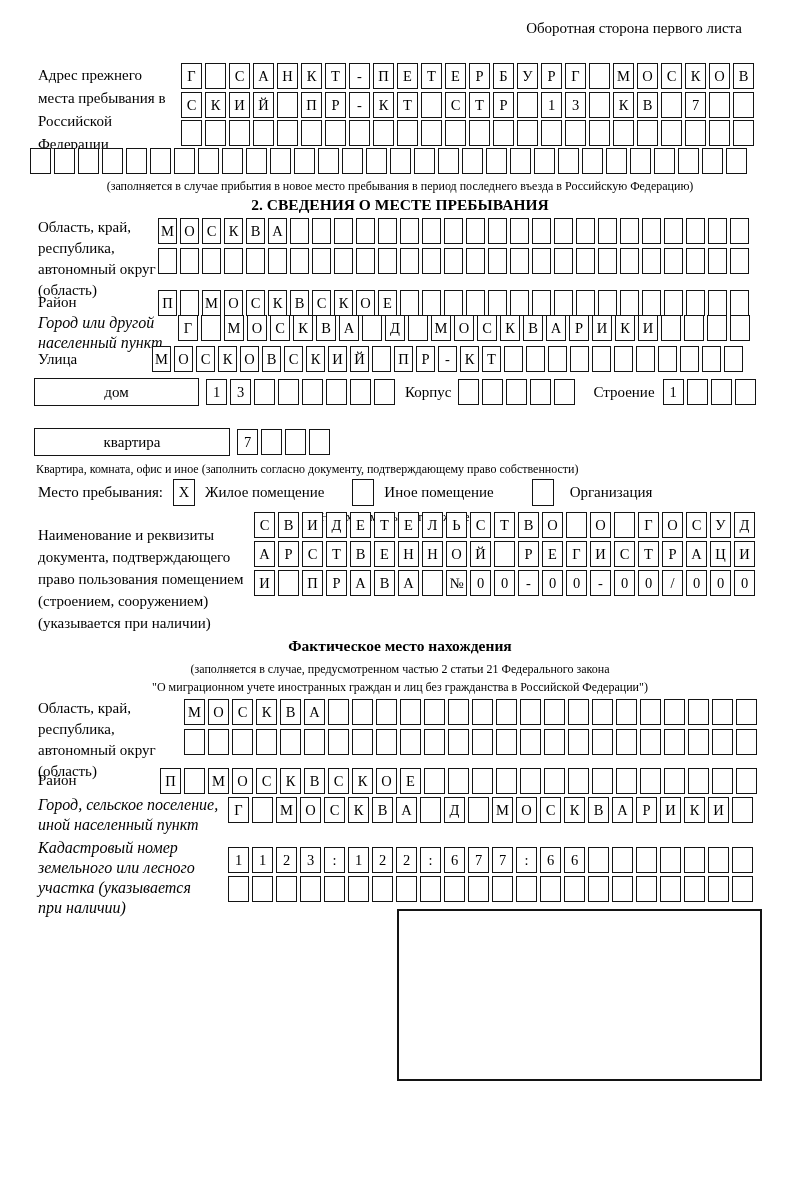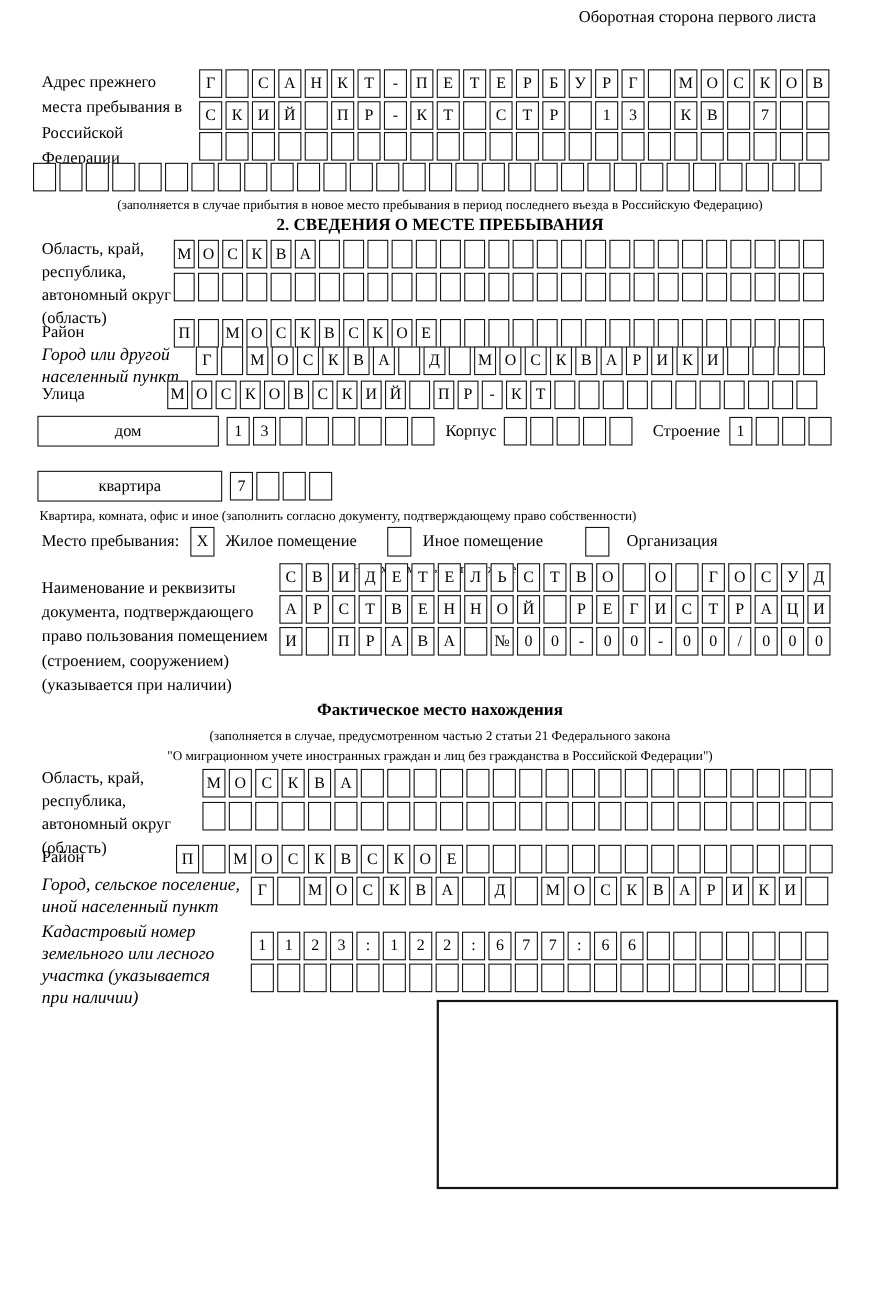--- a/index.html
+++ b/index.html
@@ -32,21 +32,21 @@
     font-size:15px;background:#fff;
   }
   .inlinerow{display:flex;align-items:center;}
   .markbox{box-sizing:border-box;border:2px solid #141414;background:#fff;}
 </style>
 </head>
 <body>
 
 <div class="page">
 
-  <div class="abs lbl" style="top:6px;right:58px;">Оборотная сторона первого листа</div>
+  <div class="abs lbl" style="top:18px;right:58px;">Оборотная сторона первого листа</div>
 
   <div class="abs lbl" style="top:64px;left:38px;width:135px;line-height:23px;">Адрес прежнего места пребывания в Российской Федерации</div>
   <div class="abs cellrow" style="top:63px;left:181px;">
       <span class="cell">Г</span>
       <span class="cell"></span>
       <span class="cell">С</span>
       <span class="cell">А</span>
       <span class="cell">Н</span>
       <span class="cell">К</span>
       <span class="cell">Т</span>
@@ -330,21 +330,21 @@
     <div class="lbl" style="margin-left:18px;">Строение</div>
     <div class="cellrow" style="margin-left:8px;">
         <span class="cell">1</span>
         <span class="cell"></span>
         <span class="cell"></span>
         <span class="cell"></span>
       </div>
   </div>
 
   <div class="abs inlinerow" style="top:428px;left:34px;">
-    <div class="widebox" style="width:168px;">квартира</div>
+    <div class="widebox" style="width:196px;">квартира</div>
     <div class="cellrow" style="margin-left:7px;">
         <span class="cell">7</span>
         <span class="cell"></span>
         <span class="cell"></span>
         <span class="cell"></span>
       </div>
   </div>
   <div class="abs cap" style="top:460px;left:36px;">Квартира, комната, офис и иное (заполнить согласно документу, подтверждающему право собственности)</div>
 
   <div class="abs inlinerow" style="top:479px;left:38px;">

